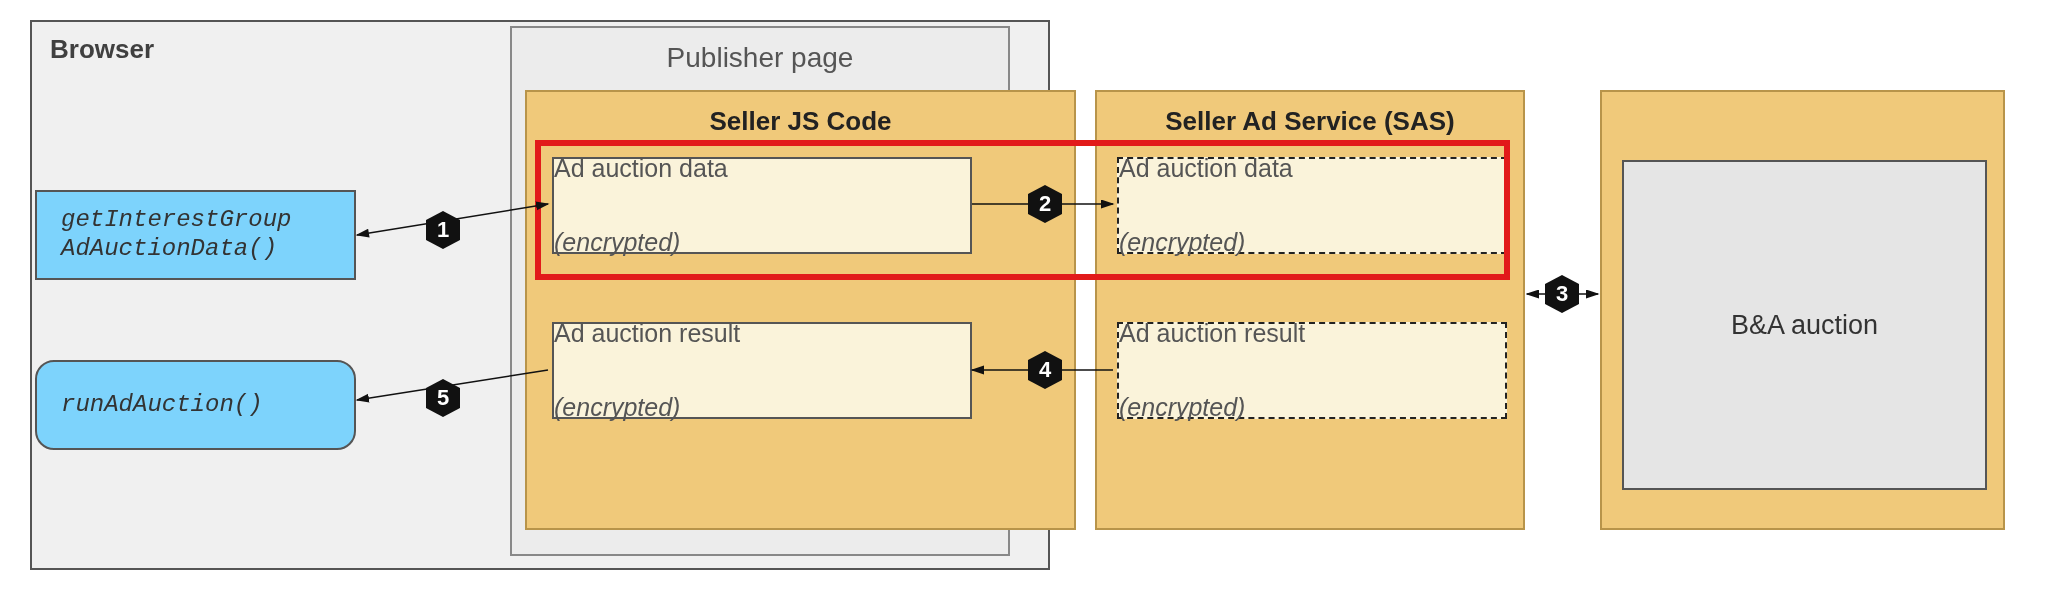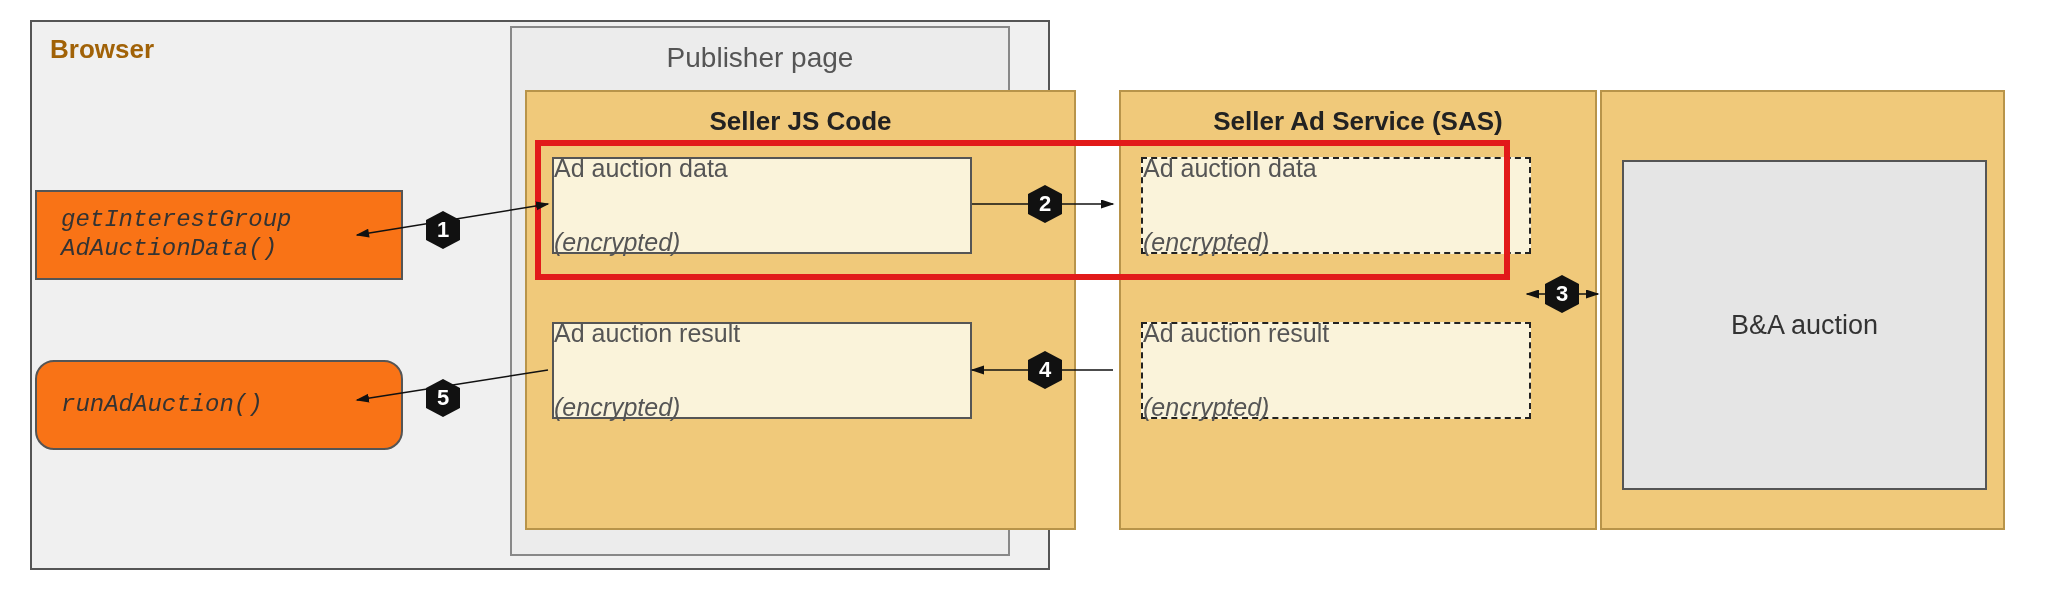--- a/index.html
+++ b/index.html
@@ -20,28 +20,28 @@
     height: 550px;
     border: 2px solid #555;
     background: #f0f0f0;
   }
   .browser-label {
     position: absolute;
     left: 18px;
     top: 12px;
     font-size: 26px;
     font-weight: bold;
-    color: #a16207;
+    color: #404040;
   }
   .api-box {
     position: absolute;
     left: 35px;
-    width: 368px;
+    width: 321px;
     height: 90px;
-    background: #f97316;
+    background: #7dd3fc;
     border: 2px solid #555;
     font-family: "Courier New", monospace;
     font-style: italic;
     font-size: 24px;
     color: #333;
     display: flex;
     align-items: center;
     padding-left: 24px;
     line-height: 1.2;
   }
@@ -71,23 +71,22 @@
   }
   .seller-js {
     left: 525px;
     top: 90px;
     width: 551px;
     height: 440px;
   }
   .sas {
     left: 1095px;
     top: 90px;
-    width: 478px;
+    width: 430px;
     height: 440px;
-    margin-left: 24px;
   }
   .sfe {
     left: 1600px;
     top: 90px;
     width: 405px;
     height: 440px;
   }
   .orange-title {
     text-align: center;
     font-weight: bold;

